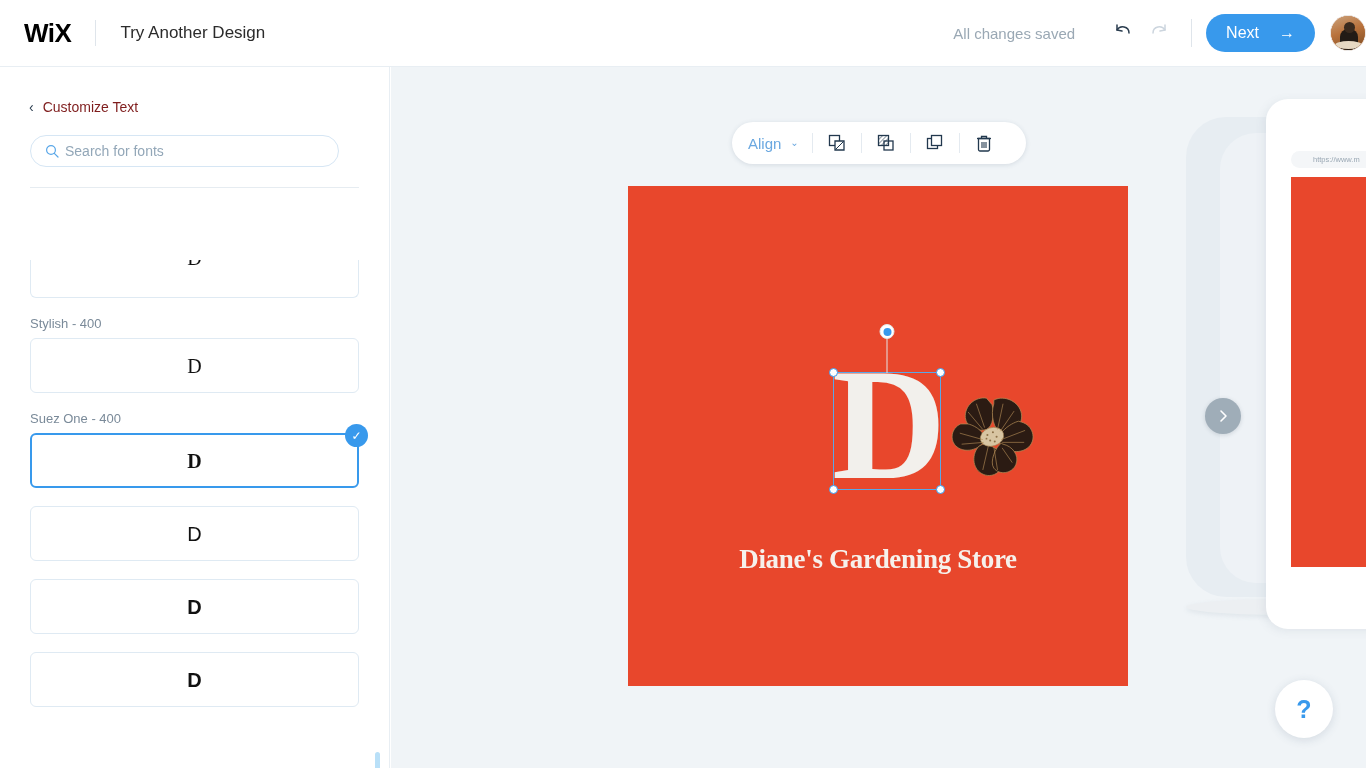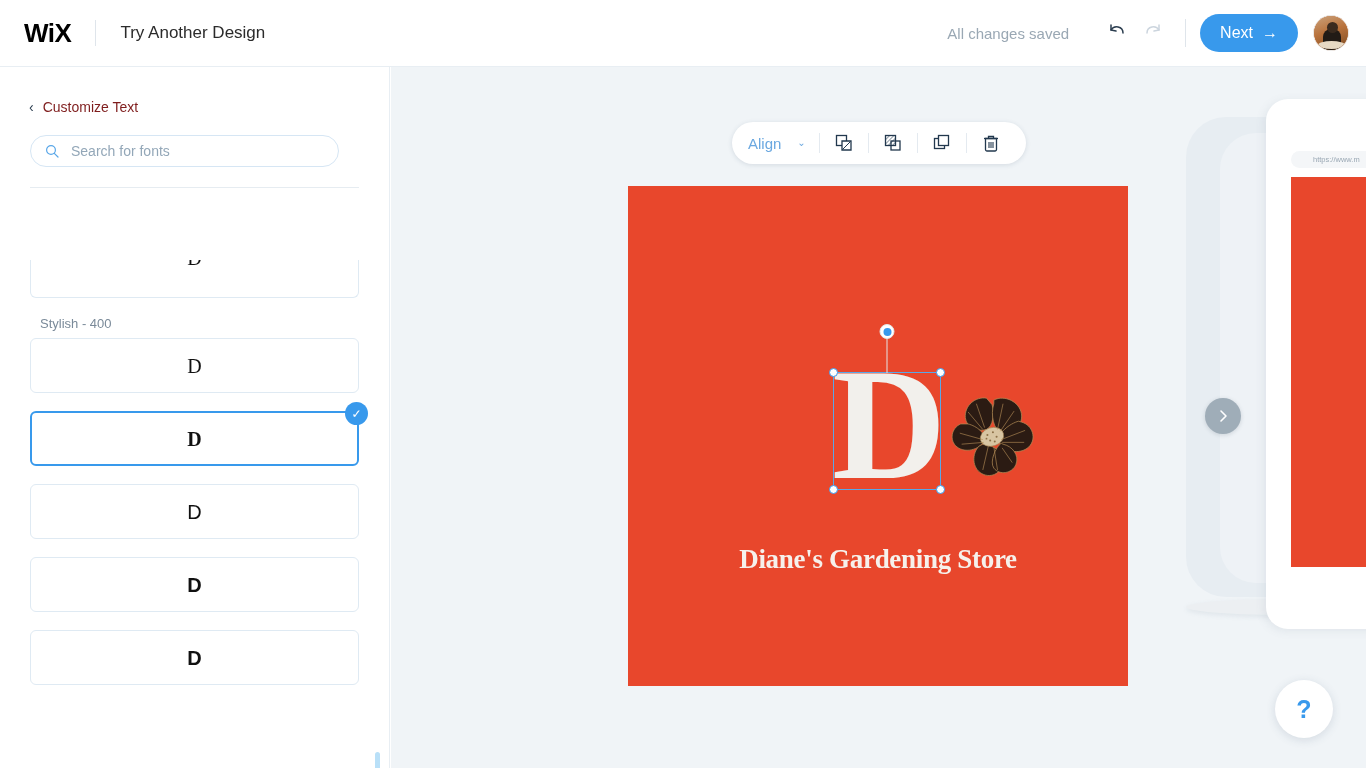--- a/index.html
+++ b/index.html
@@ -29,34 +29,34 @@
   }
   .topbar-sep {
     width: 1px; height: 26px;
     background: #dfe5eb;
     margin: 0 24px;
   }
   .topbar-title {
     font-size: 17px; color: #2b2b2b; font-weight: 400;
   }
   .topbar-right {
-    margin-left: auto; display: flex; align-items: center; padding-right: 17px;
+    margin-left: auto; display: flex; align-items: center; 
   }
   .saved-text {
     font-size: 15px; color: #9aa8b4; margin-right: 30px;
   }
   .icon-btn {
     width: 36px; height: 36px;
     display: flex; align-items: center; justify-content: center;
     background: none; border: none; cursor: pointer;
   }
   .icon-btn.disabled { cursor: default; }
   .vsep { width: 1px; height: 28px; background: #dfe5eb; margin: 0 14px; }
   .next-btn {
-    display: flex; align-items: center; gap: 9px;
+    display: flex; align-items: center; gap: 20px;
     height: 38px; padding: 0 20px;
     border-radius: 19px;
     background: #3899ec; color: #ffffff;
     border: none; cursor: pointer;
     font-size: 16px; font-family: "Liberation Sans", sans-serif;
   }
   .next-btn .arrow { font-size: 16px; line-height: 1; }
   .avatar {
     width: 36px; height: 36px; border-radius: 50%;
     margin-left: 15px; cursor: pointer;
@@ -97,40 +97,40 @@
     border: 1px solid #d6e6f4;
     border-radius: 16px;
     display: flex; align-items: center;
     padding: 0 14px;
     background: #ffffff;
   }
   .search-input {
     border: none; outline: none;
     font-size: 14px; color: #7a92a5;
     background: transparent;
-    margin-left: 12px;
+    margin-left: 6px;
     width: 250px;
     font-family: "Liberation Sans", sans-serif;
   }
   .search-input::placeholder { color: #93a7b8; }
 
   .divider {
     margin: 20px 30px 0 30px;
     height: 1px; background: #e6ecf1;
   }
 
   .font-list {
     position: absolute; top: 193px; left: 0;
     width: 390px; height: 575px;
     overflow: hidden;
   }
   .font-item { position: relative; }
   .font-label {
     font-size: 13px; color: #7a8a99;
-    margin: 0 0 7px 40px;
+    margin: 0 0 7px 30px;
   }
   .font-card {
     position: relative;
     margin-left: 30px;
     width: 329px; height: 55px;
     border: 1px solid #dfeaf3;
     border-radius: 6px;
     display: flex; align-items: center; justify-content: center;
     background: #ffffff;
     cursor: pointer;
@@ -188,21 +188,21 @@
   .float-toolbar {
     position: absolute; left: 341px; top: 55px;
     width: 294px; height: 42px;
     background: #ffffff;
     border-radius: 21px;
     box-shadow: 0 1px 5px rgba(40,70,100,.14);
     display: flex; align-items: center;
     padding: 0 16px;
   }
   .align-btn {
-    display: flex; align-items: center; gap: 16px;
+    display: flex; align-items: center; gap: 9px;
     color: #6ba8e0; font-size: 15px; cursor: pointer;
   }
   .align-caret { font-size: 10px; line-height: 1; }
   .tb-sep { width: 1px; height: 20px; background: #e4eaf0; margin: 0 13px; }
   .tb-icon { cursor: pointer; display: flex; align-items: center; justify-content: center;
     width: 22px; height: 22px; }
 
   .logo-canvas {
     position: absolute; left: 237px; top: 119px;
     width: 500px; height: 500px;
@@ -389,20 +389,21 @@
       </div>
 
       <div class="font-item">
         <div class="font-label">Stylish - 400</div>
         <div class="font-card">
           <span class="glyph serif">D</span>
         </div>
       </div>
 
       <div class="font-item">
+        <div class="font-label">Suez One - 400</div>
         <div class="font-card selected">
           <span class="glyph serif bold">D</span>
           <span class="check-badge">✓</span>
         </div>
       </div>
 
       <div class="font-item">
         <div class="font-card">
           <span class="glyph sans light">D</span>
         </div>

